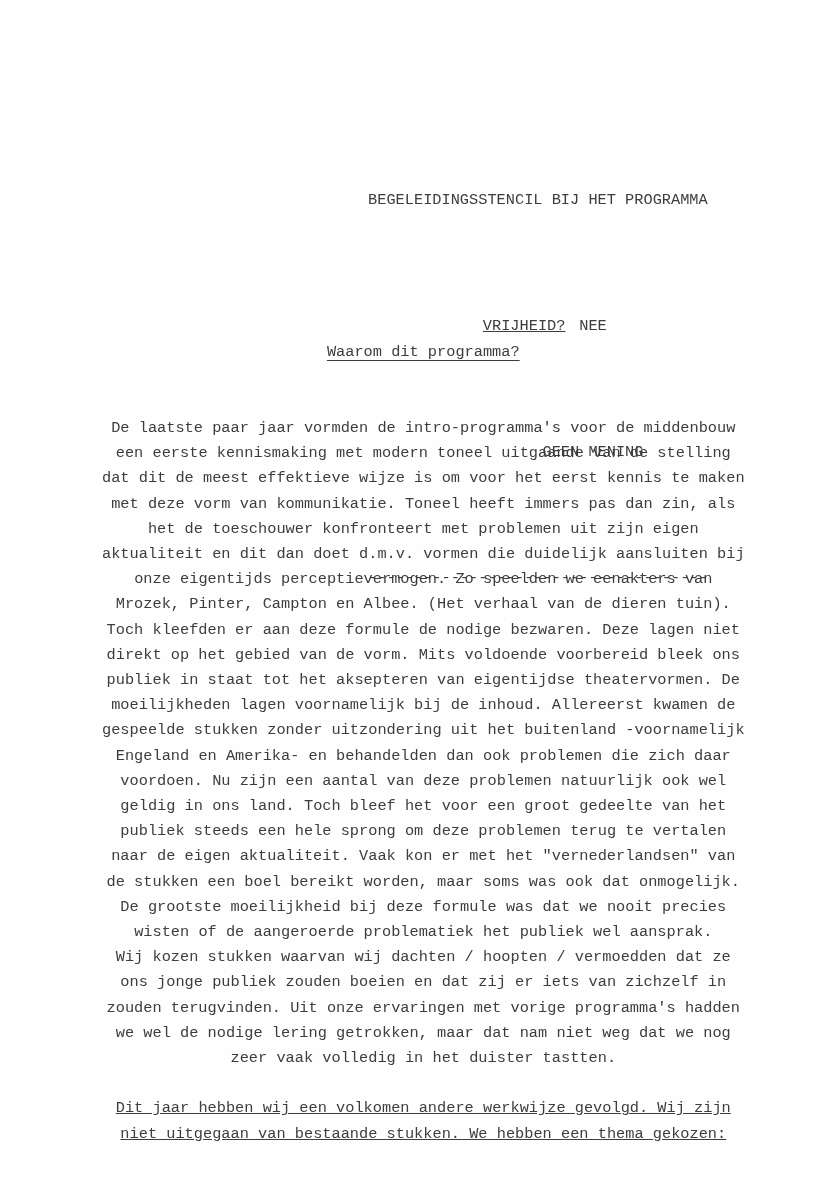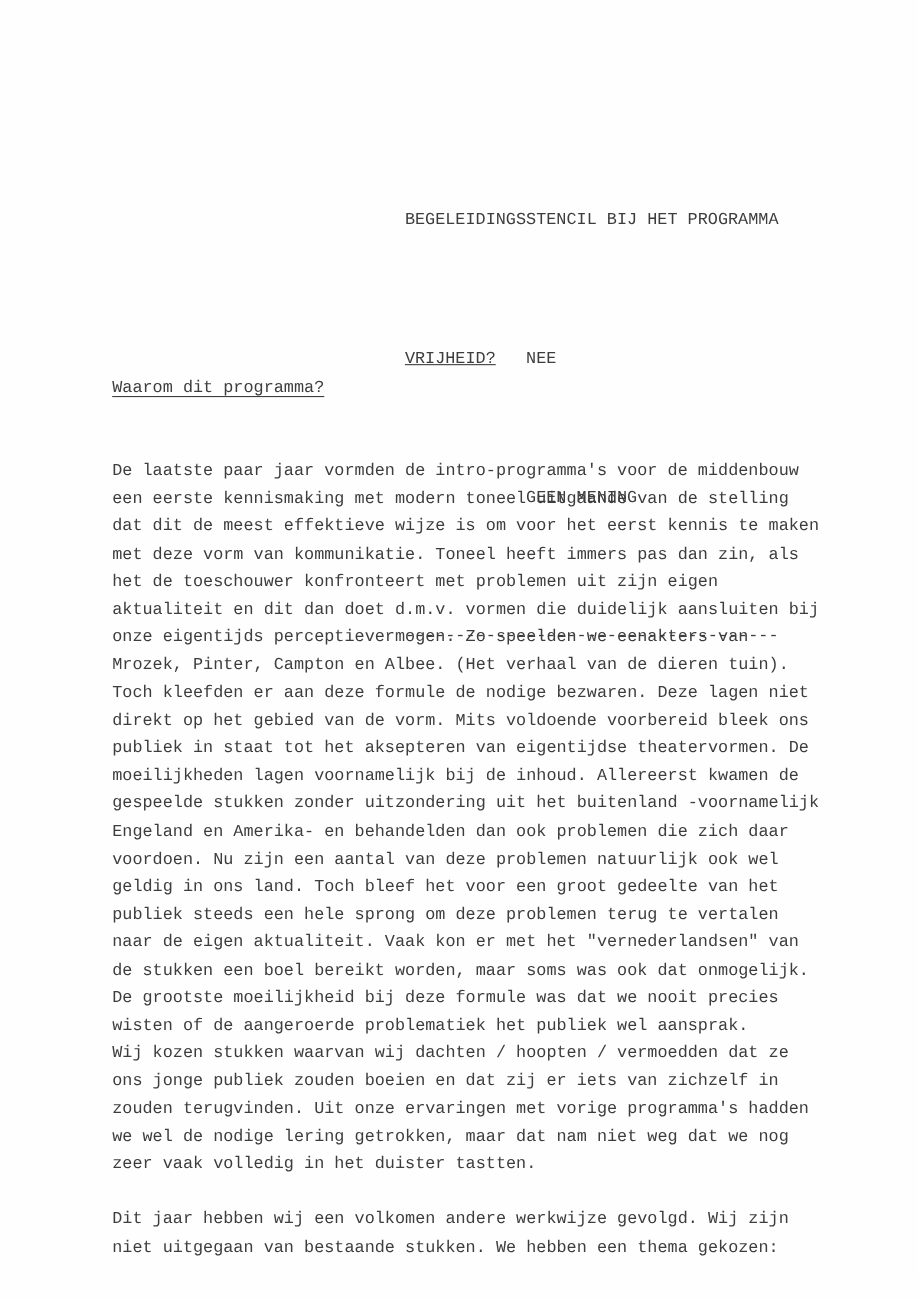--- a/index.html
+++ b/index.html
@@ -10,20 +10,21 @@
   .page {
     position: relative;
     width: 835px;
     height: 1181px;
     background: #fefefe;
     font-family: "Liberation Mono", "DejaVu Sans Mono", monospace;
     font-size: 15.3px;
     line-height: 25.2px;
     color: #3d3d3d;
     overflow: hidden;
+    text-align: center;
   }
   .header-block {
     position: absolute;
     left: 313px;
     top: 112px;
     white-space: pre;
   }
   .hrow .hcol {
     display: inline-block;
     min-width: 12ch;
@@ -35,20 +36,21 @@
     top: 290px;
     white-space: pre;
   }
   .section-heading {
     text-decoration: underline;
     text-decoration-thickness: 1px;
     text-underline-offset: 4px;
   }
   .paragraph + .paragraph {
     margin-top: 25.2px;
+    text-decoration: underline;
   }
 </style>
 </head>
 <body>
 
 <div class="page">
 
   <div class="header-block">
     <div class="hrow">
       <span>BEGELEIDINGSSTENCIL BIJ HET PROGRAMMA</span>

